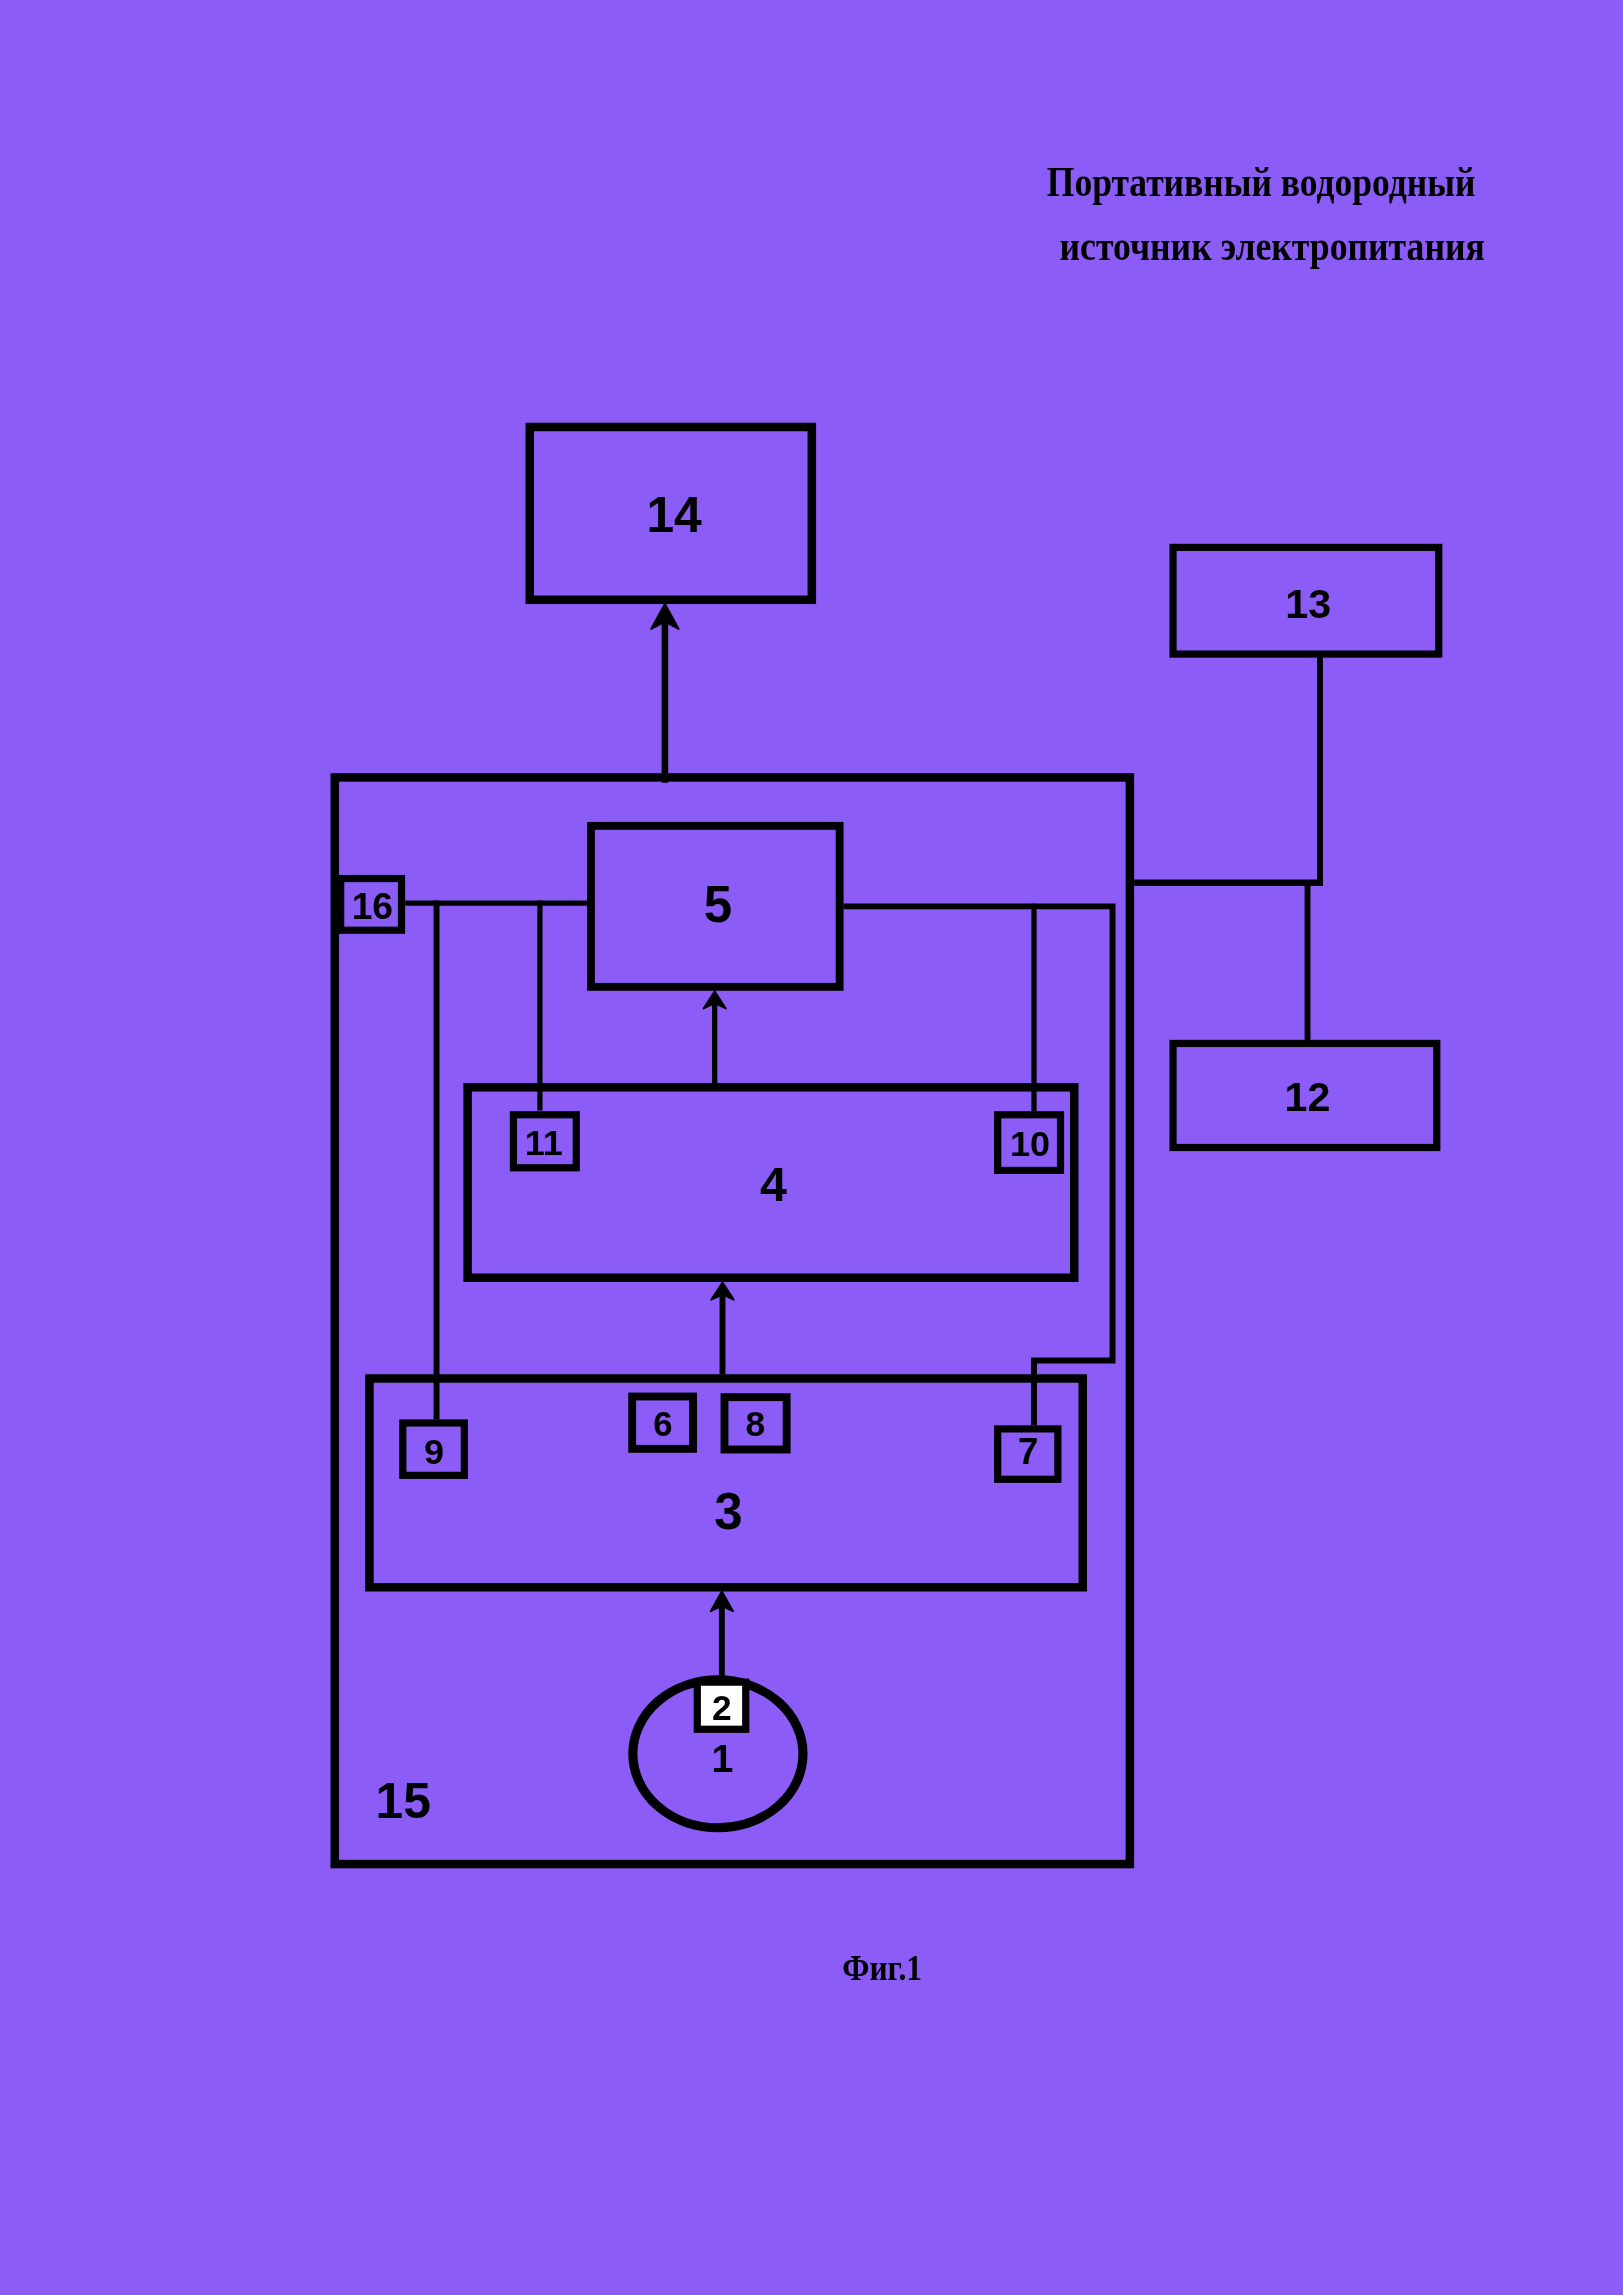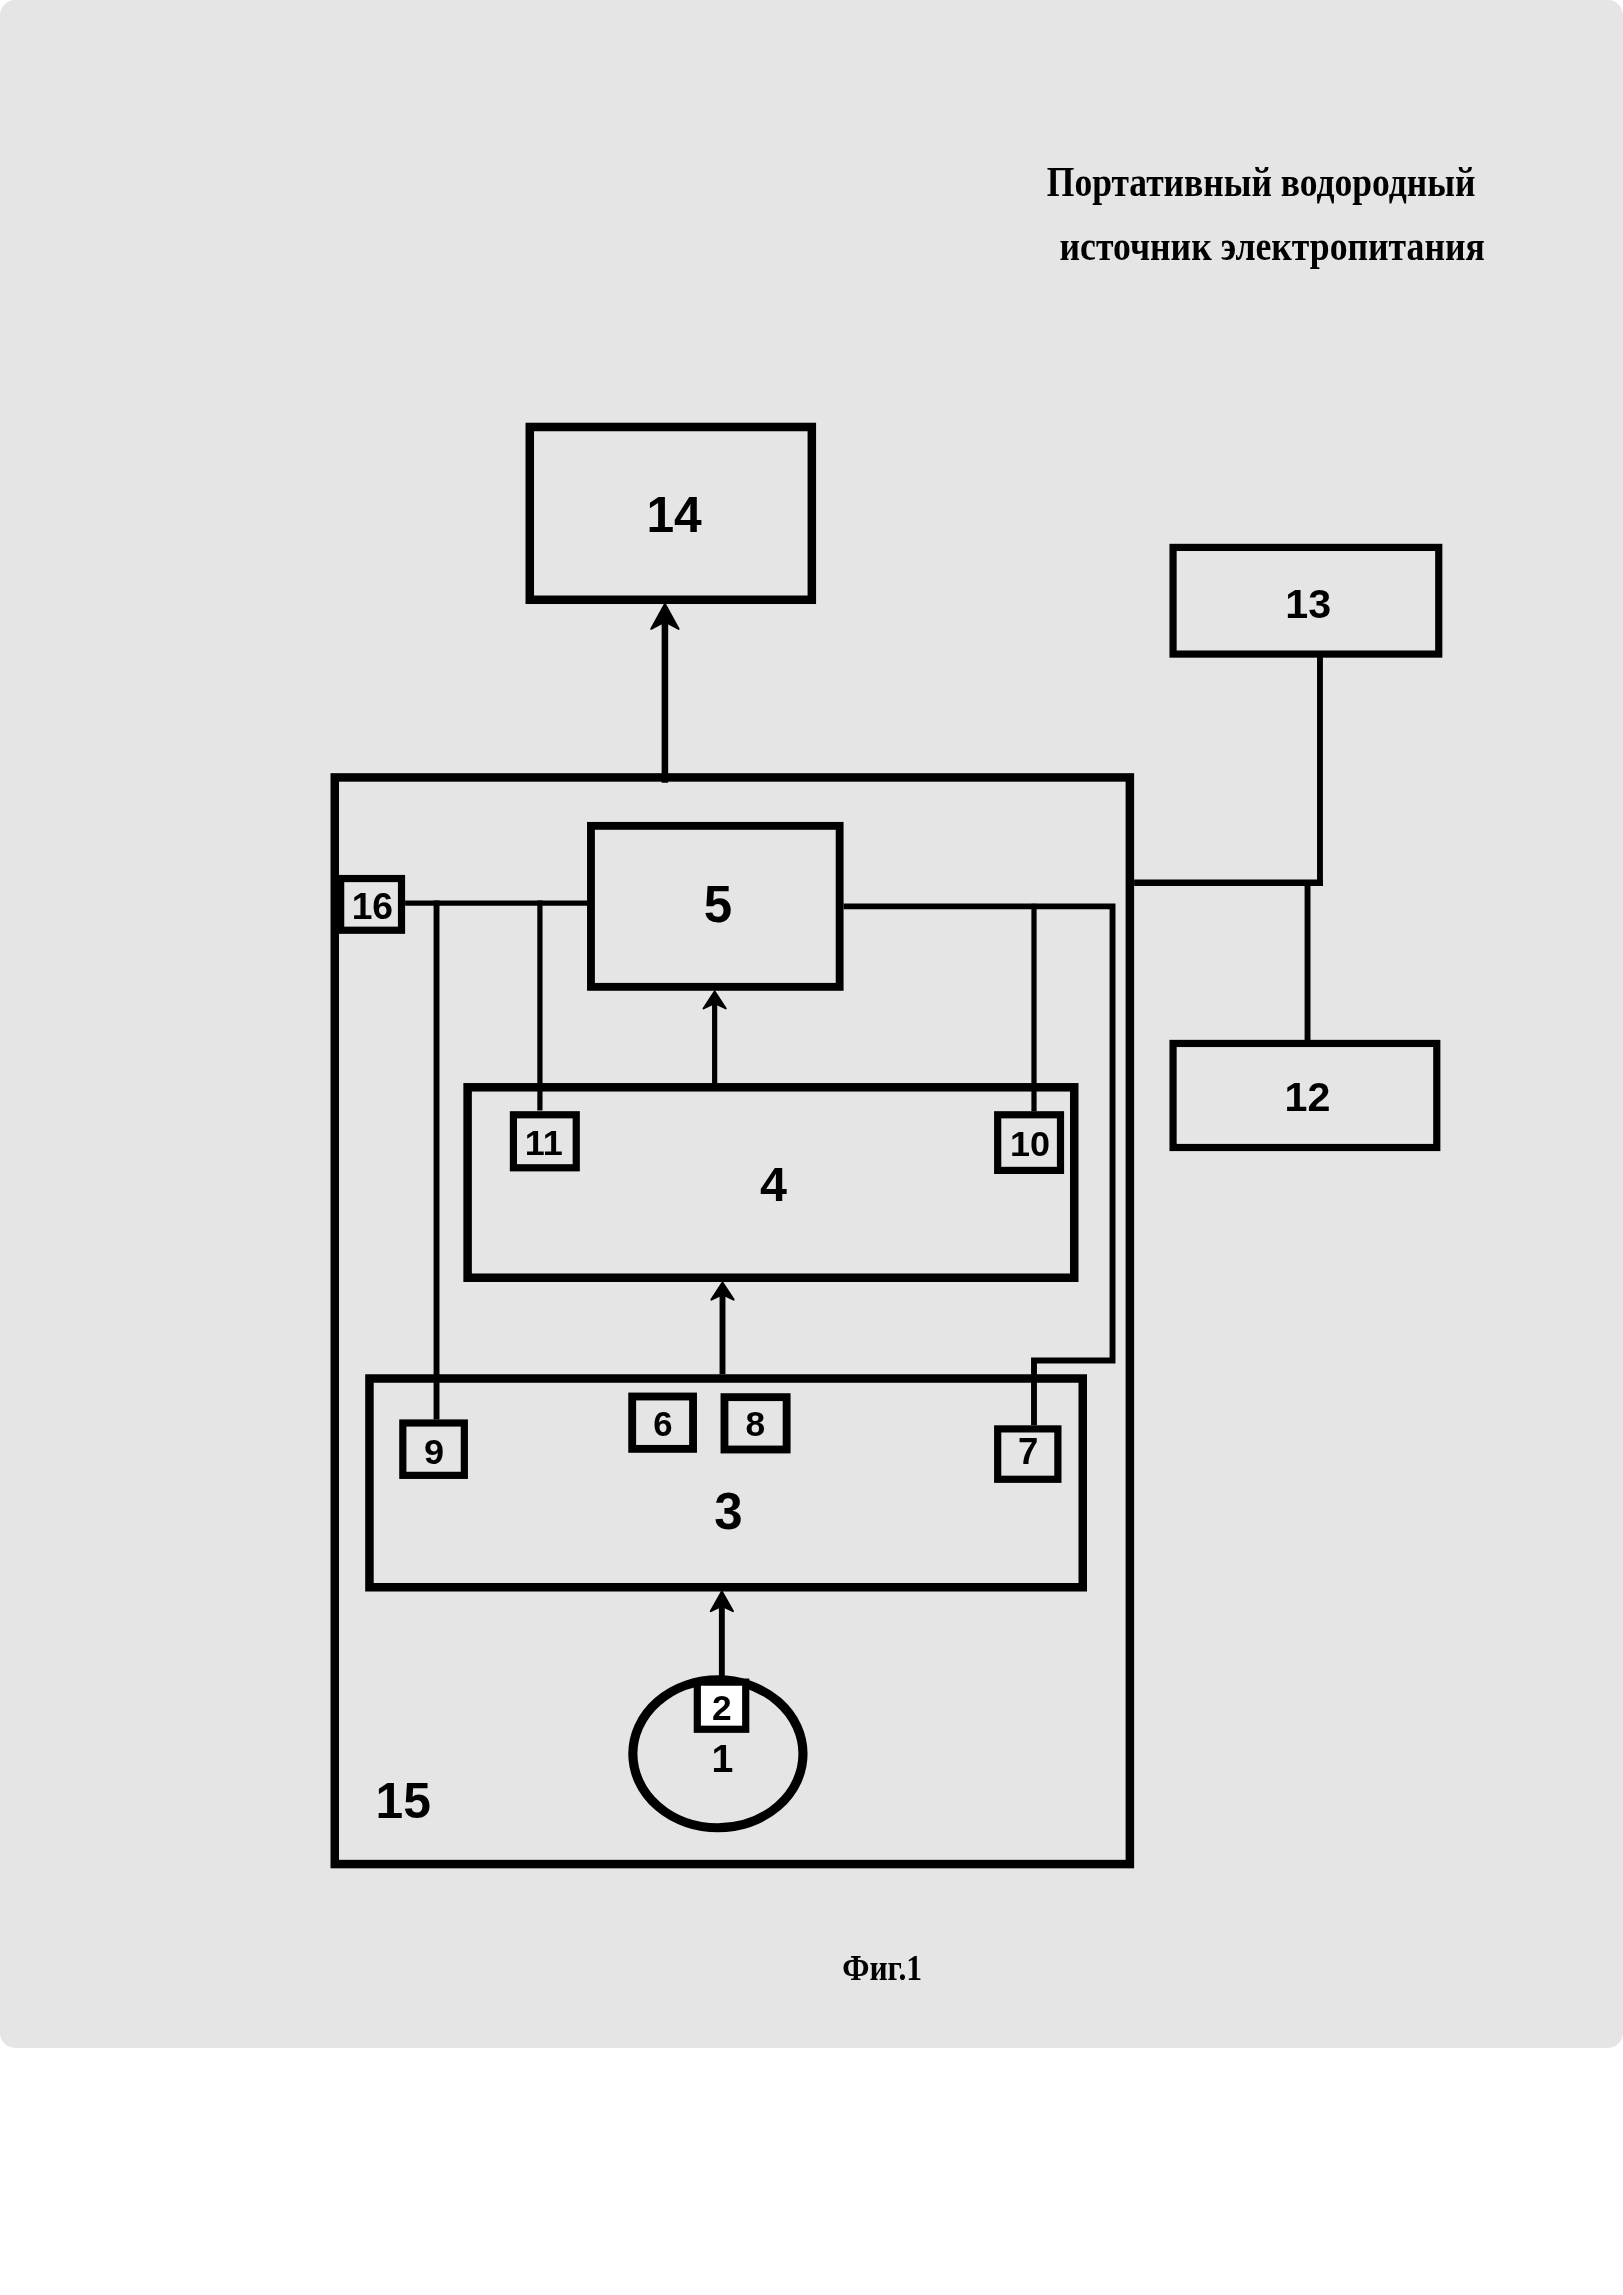--- a/index.html
+++ b/index.html
@@ -1,16 +1,16 @@
 <!DOCTYPE html>
 <html style="font-size:10.5px"><head>
 <meta charset="utf-8">
 <style>
   html,body{margin:0;padding:0;background:#fff;}
-  .page{position:relative;width:1623px;height:2048px;background:#e5e5e5;overflow:hidden;border-radius:15px;}
+  .page{position:relative;width:1623px;height:2295px;background:#8b5cf6;overflow:hidden;}
   svg{position:absolute;left:0;top:0;}
   text{font-family:"Liberation Sans",sans-serif;font-weight:bold;fill:#000;}
   .serif{font-family:"Liberation Serif",serif;}
 </style>
 </head>
 <body>
 <div class="page">
 <svg width="1623" height="2295" viewBox="0 0 2480 3507">
 
   <g>

